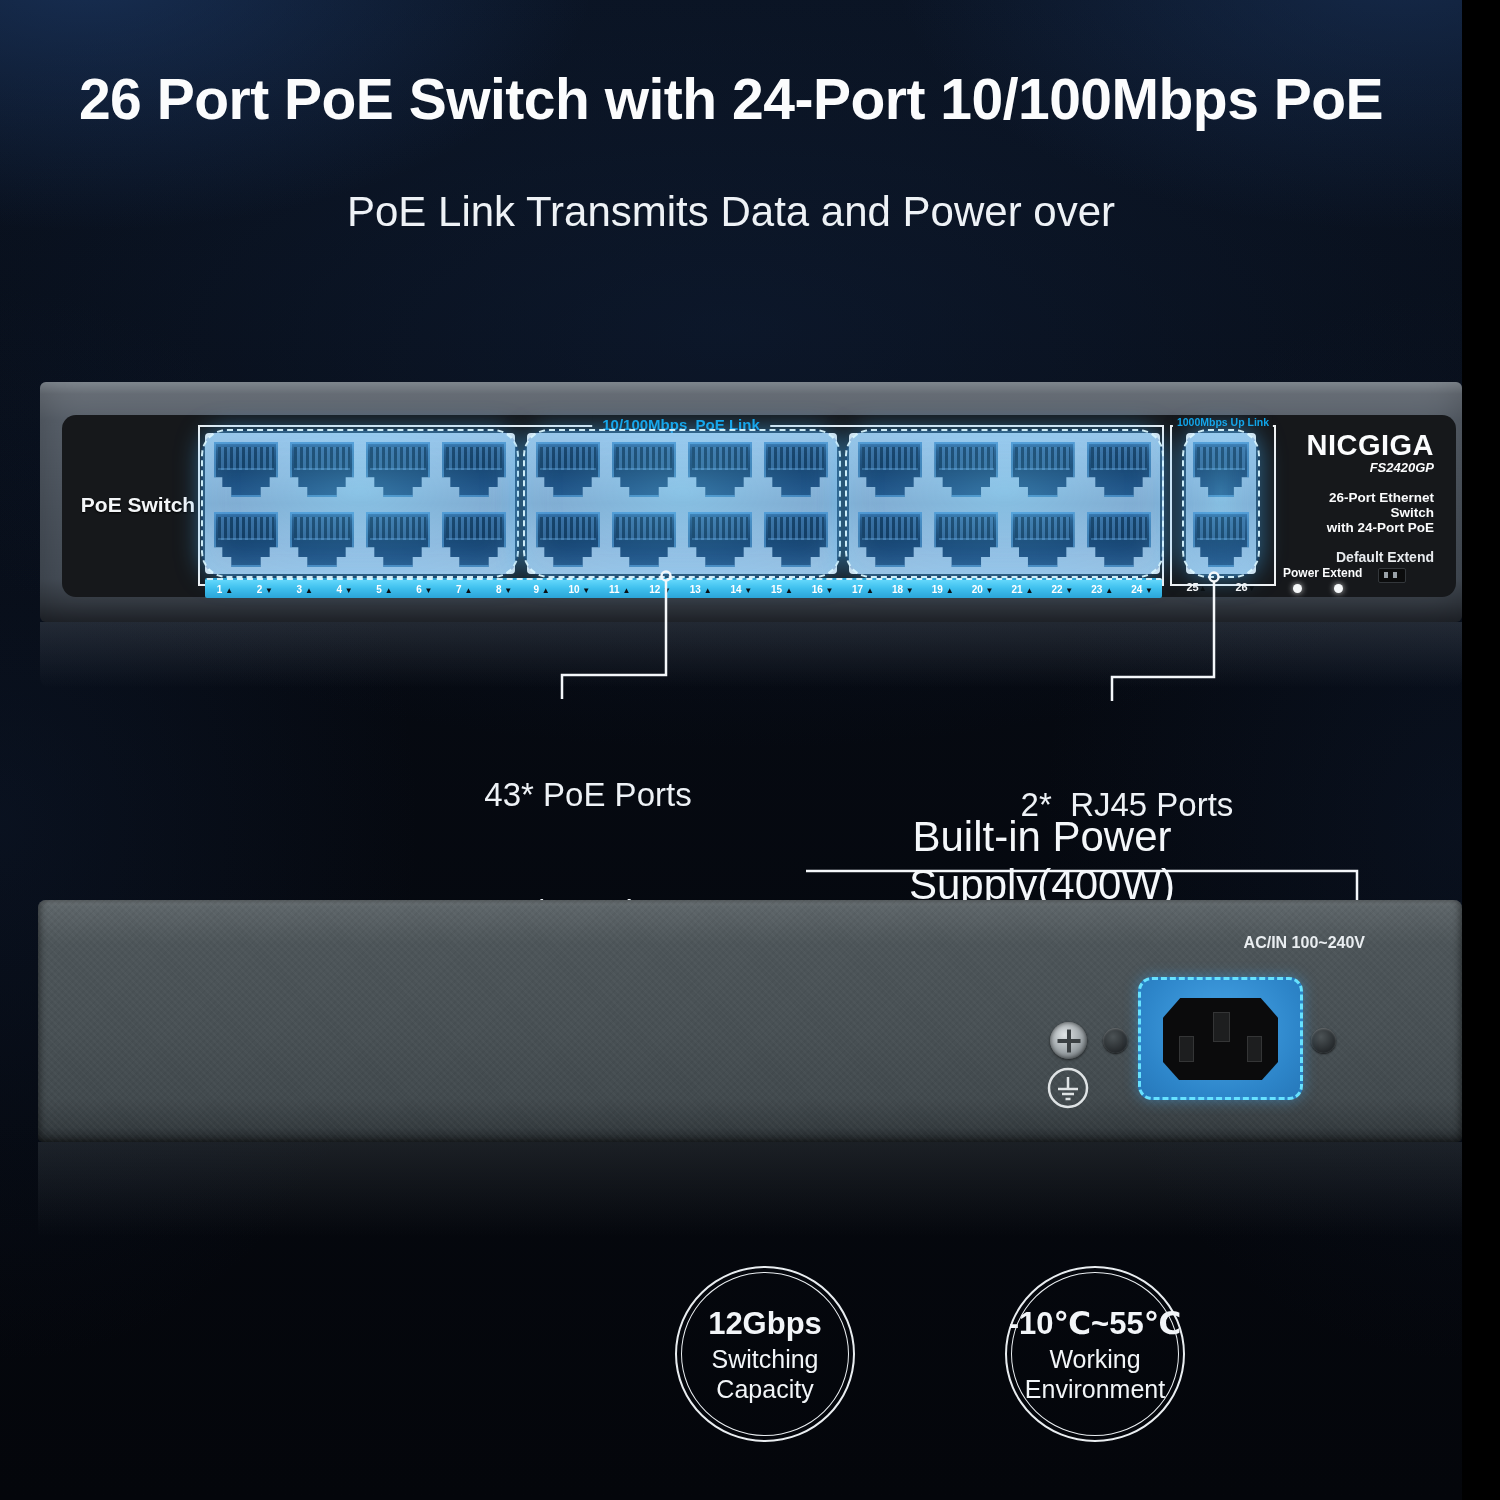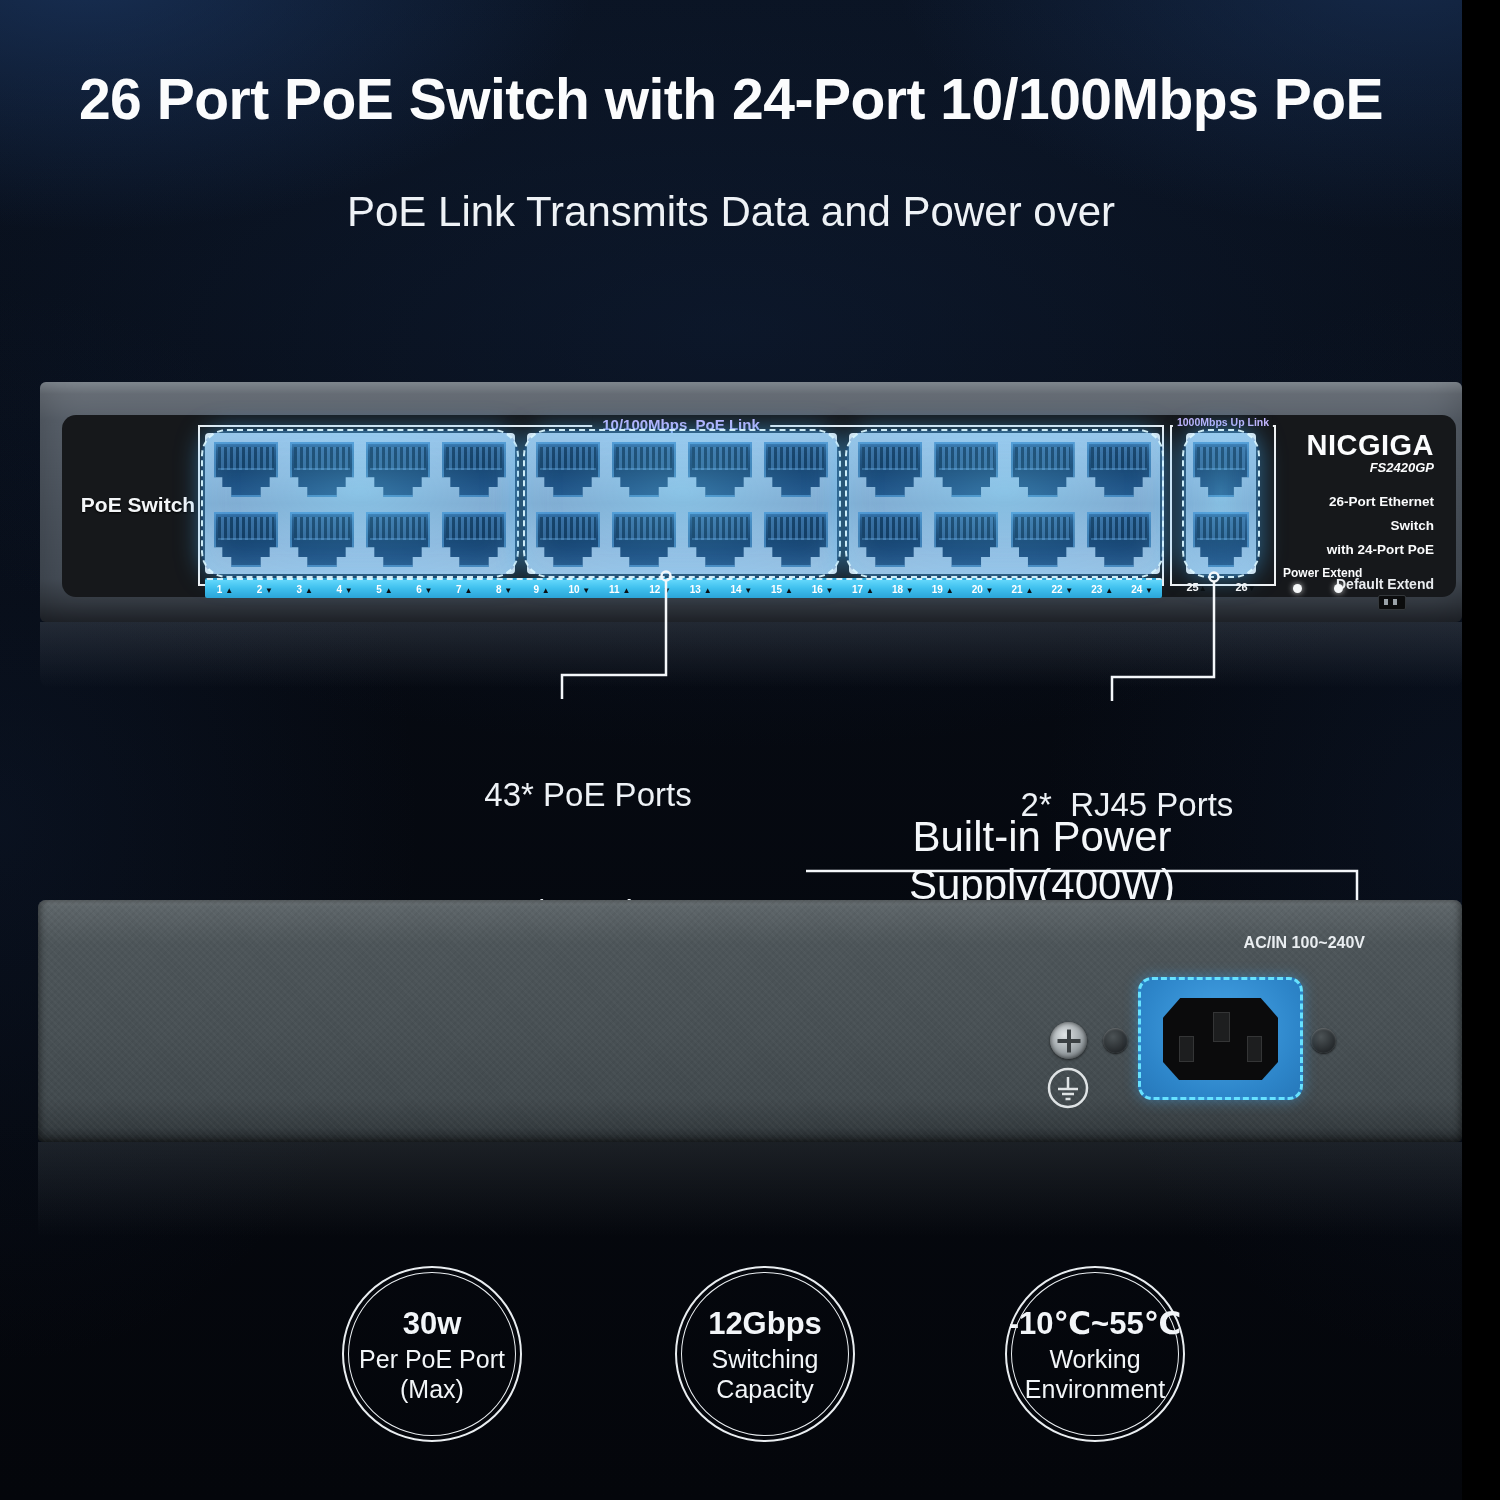--- a/index.html
+++ b/index.html
@@ -26,21 +26,21 @@
   .front{left:40px;top:382px;width:1422px;height:240px;border-radius:6px;
     background:linear-gradient(180deg,#9099a1 0%,#6d747d 5%,#58606a 16%,#4c545e 55%,#454d57 82%,#343a42 92%,#22262d 100%);
     box-shadow:inset 0 0 40px rgba(0,0,0,.25);}
   .faceplate{left:62px;top:415px;width:1394px;height:182px;background:#16181b;border-radius:14px;}
   .poe-switch-label{left:78px;top:493px;width:120px;text-align:center;font-size:21px;font-weight:bold;color:#f4f6f8;text-shadow:0 1px 2px #000;}
 
   .pframe{border:2px solid #f2f3f4;}
   .frame-main{left:198px;top:425px;width:962px;height:157px;}
   .frame-up{left:1170px;top:425px;width:102px;height:157px;}
   .frame-label{position:absolute;top:-11px;left:50%;transform:translateX(-50%);background:#16181b;
-    padding:0 10px;font-weight:bold;color:#c4b5fd;white-space:pre;}
+    padding:0 10px;font-weight:bold;color:#0ea5e9;white-space:pre;}
   .frame-main .frame-label{font-size:15px;}
   .frame-up .frame-label{font-size:10.5px;padding:0 4px;}
 
   .pgroup{position:absolute;top:433px;height:141px;border-radius:4px;
     background:linear-gradient(180deg,#f0f2f3 0%,#d7dbde 30%,#c3c8cc 50%,#d8dcdf 72%,#eef0f1 100%);}
   .g1{left:205px;width:310px;} .g2{left:527px;width:310px;} .g3{left:849px;width:311px;}
   .gup{left:1186px;top:433px;width:70px;height:141px;border-radius:4px;
     background:linear-gradient(180deg,#f0f2f3 0%,#d7dbde 30%,#c3c8cc 50%,#d8dcdf 72%,#eef0f1 100%);}
   .glow{position:absolute;inset:-4px;border-radius:26px;border:2px dashed rgba(215,246,255,.95);
     background:radial-gradient(ellipse at 50% 42%, rgba(80,185,248,.52), rgba(45,140,220,.44) 58%, rgba(30,115,195,.40));
@@ -64,21 +64,21 @@
   .numseg{display:flex;flex:1;justify-content:space-around;align-items:center;}
   .pnum{font-size:10px;font-weight:bold;color:#fff;white-space:nowrap;}
   .pnum .arr{color:#0a1014;font-size:8px;}
   .upnums{left:1172px;top:581px;width:98px;display:flex;justify-content:space-around;}
   .upnums .pnum{font-size:11px;color:#f4f6f8;}
 
   
   .brand{left:1282px;top:430px;width:152px;text-align:right;color:#fbfcfd;}
   .brand-name{font-size:29px;font-weight:bold;letter-spacing:.5px;line-height:30px;}
   .brand-model{font-size:13px;font-weight:bold;font-style:italic;line-height:16px;}
-  .brand-desc{margin-top:14px;font-size:13.5px;font-weight:bold;line-height:24px;}
+  .brand-desc{margin-top:14px;font-size:13.5px;font-weight:bold;line-height:15px;}
   .default-extend{margin-top:14px;font-size:14px;font-weight:bold;color:#e8ebee;}
   .dip{position:absolute;right:28px;margin-top:3px;width:26px;height:13px;background:#0b0c0d;border:1px solid #33373b;border-radius:2px;}
   .dip::before,.dip::after{content:"";position:absolute;top:3px;width:4px;height:6px;background:#9aa2a8;}
   .dip::before{left:5px;} .dip::after{left:14px;}
   .power-extend{position:absolute;left:1283px;top:566px;font-size:12px;font-weight:bold;color:#fbfcfd;}
   .led{position:absolute;top:584px;width:9px;height:9px;border-radius:50%;background:#f6f8f9;box-shadow:0 0 6px rgba(255,255,255,.8);}
   .led1{left:1293px;} .led2{left:1334px;}
 
   .front-reflect{left:40px;top:622px;width:1422px;height:66px;
     background:linear-gradient(180deg,rgba(130,140,150,.22),rgba(130,140,150,0));border-radius:0 0 10px 10px;}
@@ -292,25 +292,20 @@
     <g fill="none" stroke="#dfe3e5" stroke-width="2.5">
       <circle cx="1068" cy="1088" r="19"></circle>
       <line x1="1068" y1="1077" x2="1068" y2="1089"></line>
       <line x1="1058" y1="1089" x2="1078" y2="1089"></line>
       <line x1="1062" y1="1094" x2="1074" y2="1094"></line>
       <line x1="1065.5" y1="1099" x2="1070.5" y2="1099"></line>
     </g>
   </svg>
   <div class="abs rear-reflect"></div>
 
-  <div class="abs badge b1">
-    <div class="l1">30w</div>
-    <div class="l2">Per PoE Port</div>
-    <div class="l3">(Max)</div>
-  </div>
   <div class="abs badge b2">
     <div class="l1">12Gbps</div>
     <div class="l2">Switching</div>
     <div class="l3">Capacity</div>
   </div>
   <div class="abs badge b3">
     <div class="l1">-10℃~55℃</div>
     <div class="l2">Working</div>
     <div class="l3">Environment</div>
   </div>

